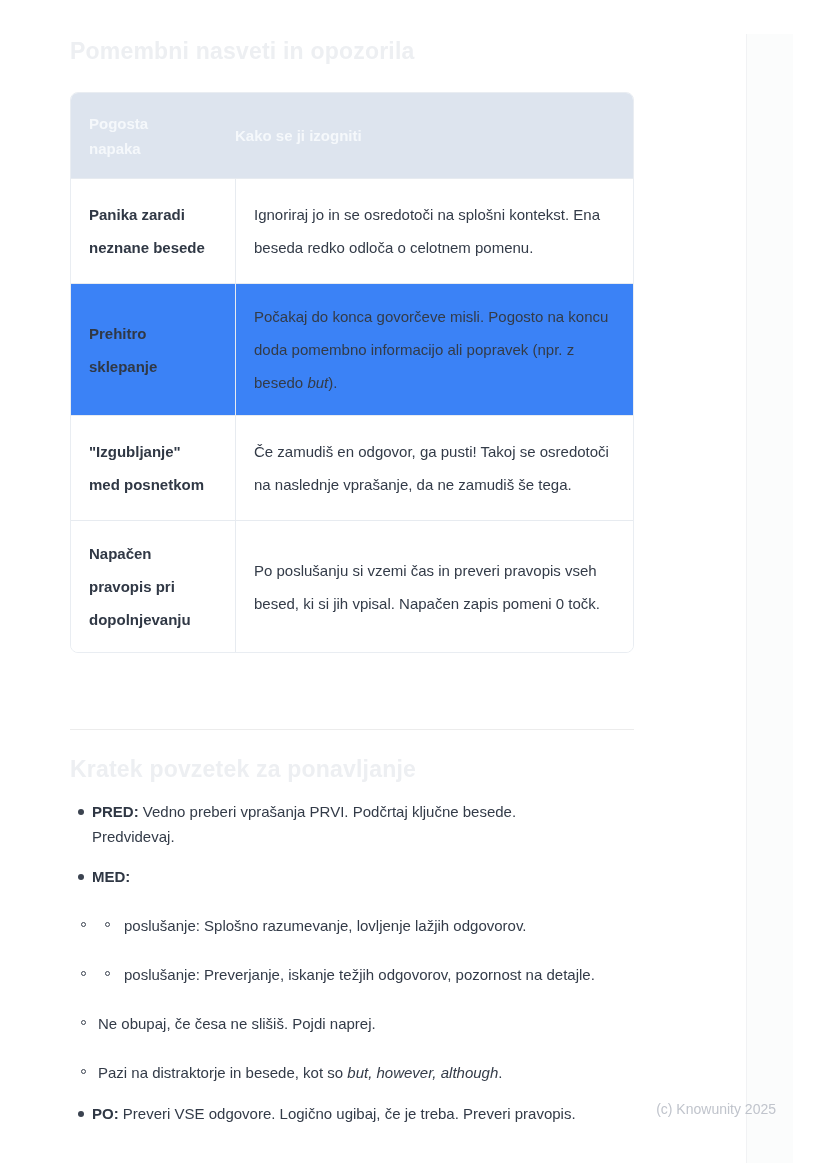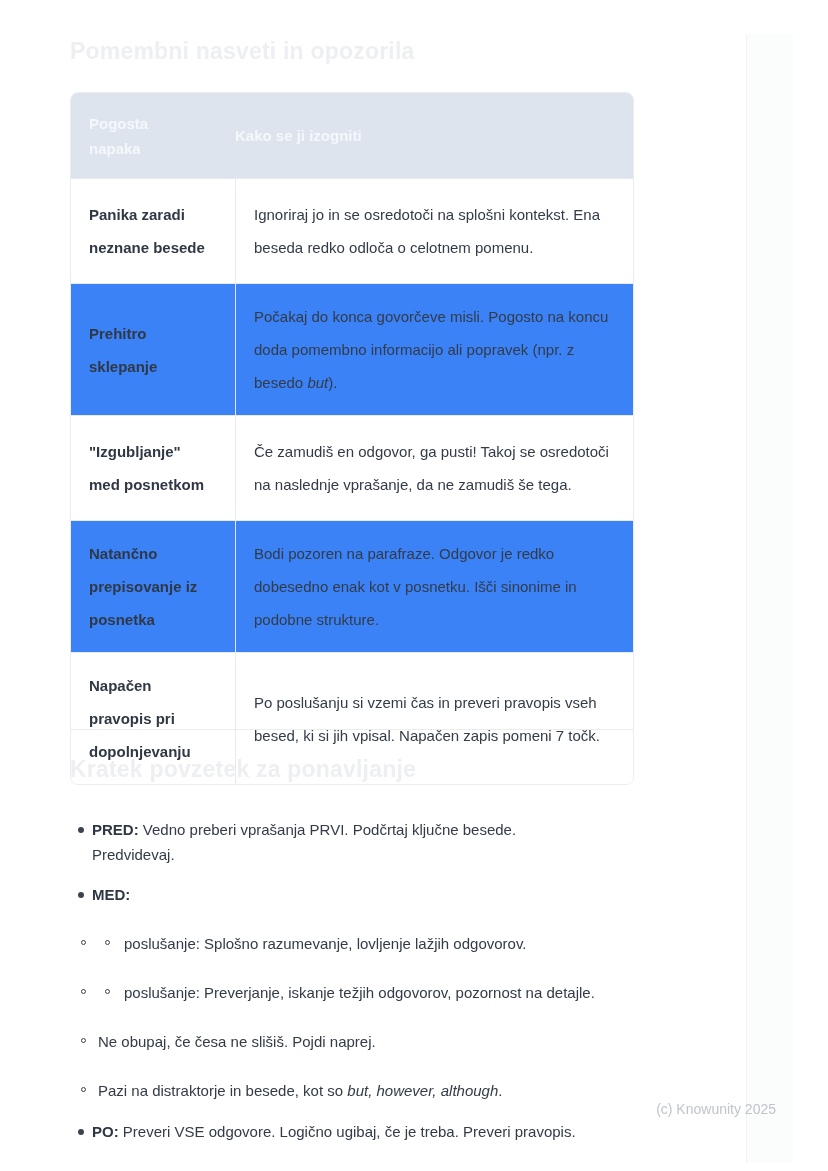--- a/index.html
+++ b/index.html
@@ -81,21 +81,21 @@
     top: 729px;
     width: 564px;
     height: 1px;
     background: #ececec;
   }
 
   
   .summary {
     position: absolute;
     left: 70px;
-    top: 817px;
+    top: 799px;
     width: 572px;
     font-size: 15px;
     line-height: 25px;
     list-style: none;
   }
   .li1 { position: relative; padding-left: 22px; margin-bottom: 15px; }
   .dot {
     position: absolute;
     left: 8px;
     top: 10px;
@@ -172,35 +172,27 @@
 
     <div class="t-row">
       <div class="cell mistake">
           <span>"Izgubljanje" med posnetkom</span>
         </div>
       <div class="cell avoid">
           <span class="avoid-text">Če zamudiš en odgovor, ga pusti! Takoj se osredotoči na naslednje vprašanje, da ne zamudiš še tega.</span>
         </div>
     </div>
 
-    <div class="t-row alt">
-      <div class="cell mistake">
-          <span>Natančno prepisovanje iz posnetka</span>
-        </div>
-      <div class="cell avoid">
-          <span class="avoid-text">Bodi pozoren na parafraze. Odgovor je redko dobesedno enak kot v posnetku. Išči sinonime in podobne strukture.</span>
-        </div>
-    </div>
 
     <div class="t-row">
       <div class="cell mistake">
           <span>Napačen pravopis pri dopolnjevanju</span>
         </div>
       <div class="cell avoid">
-          <span class="avoid-text">Po poslušanju si vzemi čas in preveri pravopis vseh besed, ki si jih vpisal. Napačen zapis pomeni 7 točk.</span>
+          <span class="avoid-text">Po poslušanju si vzemi čas in preveri pravopis vseh besed, ki si jih vpisal. Napačen zapis pomeni 0 točk.</span>
         </div>
     </div>
   </div>
 
   <div class="divider"></div>
 
   <div class="faint-heading h2">Kratek povzetek za ponavljanje</div>
 
   <ul class="summary">
     <li class="li1">

